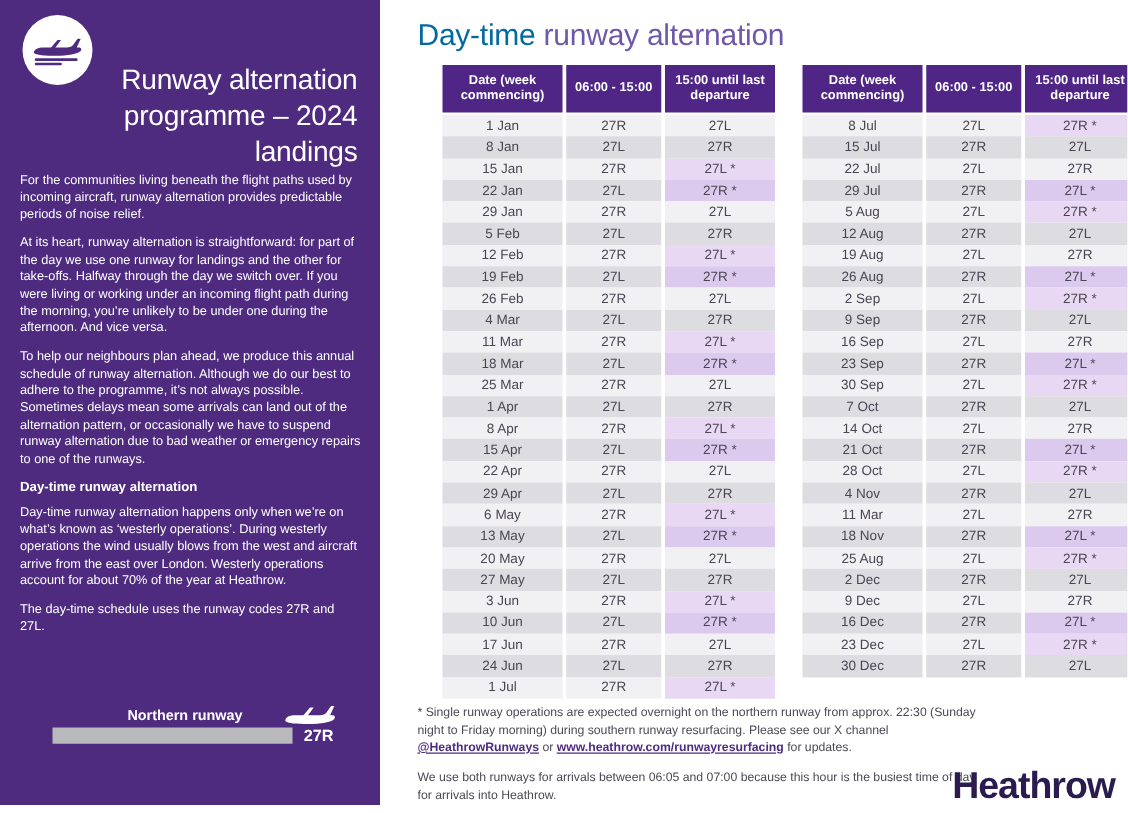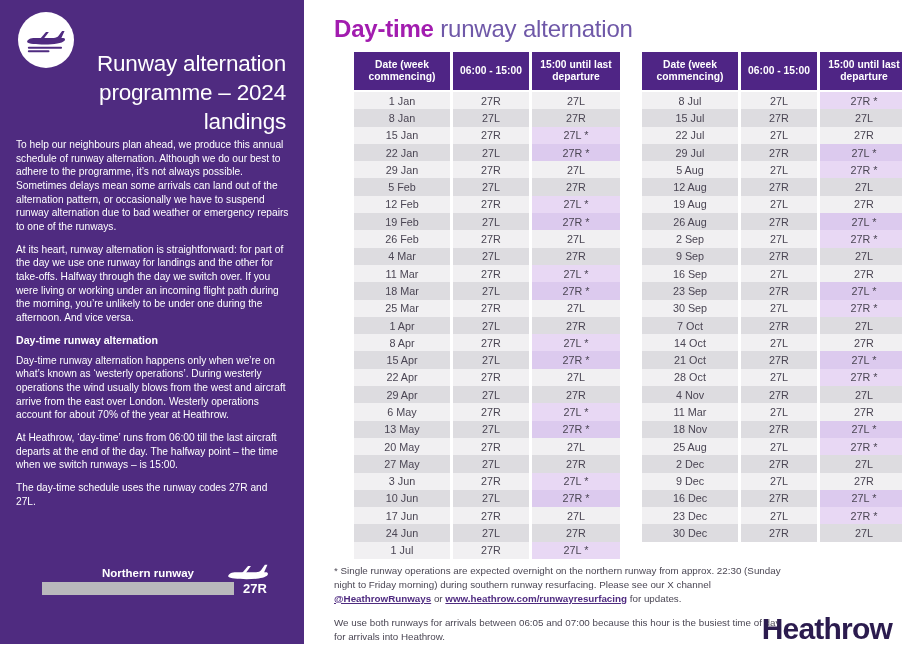--- a/index.html
+++ b/index.html
@@ -35,21 +35,21 @@
     font-weight:bold; font-size:11.5px; white-space:nowrap; }
   .rw-plane { position:absolute; right:6px; bottom:-2px; width:44px; height:22px; fill:#ffffff; }
   .rw-bar-row { display:flex; align-items:center; margin-top:2px; }
   .rw-bar { width:192px; height:13px; background:#b9b8bc; }
   .rw-code { font-weight:bold; font-size:13px; margin-left:9px; }
   .rw-gap { height:12px; }
 
   
   .main { position:absolute; left:332px; top:0; right:8px; bottom:0; }
   .m-title { position:absolute; top:15px; left:2px; font-size:24px; color:#6f58a8; font-weight:normal; letter-spacing:-0.2px; }
-  .m-title .bold { font-weight:bold; color:#a21caf; }
+  .m-title .bold { font-weight:normal; color:#0369a1; }
 
   .tables { position:absolute; top:52px; left:0; display:flex; gap:22px;padding-left:22px; }
   .rtable { width:266px; }
   .thead { display:grid; grid-template-columns:96px 76px 88px; column-gap:3px; margin-bottom:2px; }
   .hcell {
     background:#4f2585; color:#ffffff; font-weight:bold; font-size:10.3px;
     height:38px; display:flex; align-items:center; justify-content:center;
     text-align:center; line-height:1.18; padding:0 4px;
   }
   .trow { display:grid; grid-template-columns:96px 76px 88px; column-gap:3px; height:17.3px; }
@@ -84,25 +84,25 @@
           <path d="M6 45 C6 37 16 33 28 33 L82 33 C88 33 93 31 96 27 L106 13 L113 13 L104 33 L109 33 C114 33 116 37 113 41 C106 48 84 52 56 52 C32 52 10 51 6 45 Z"></path>
           <path d="M44 35 L60 16 L68 16 L54 35 Z"></path>
           <rect x="8" y="58" width="98" height="6" rx="3"></rect>
           <rect x="8" y="68" width="62" height="6" rx="3"></rect>
         </svg>
       </div>
       <h1 class="s-title"><span>Runway alternation</span><br><span>programme – 2024 landings</span></h1>
     </div>
 
     <div class="s-body">
+      <p>For the communities living beneath the flight paths used by incoming aircraft, runway alternation provides predictable periods of noise relief.</p>
+      <p>At its heart, runway alternation is straightforward: for part of the day we use one runway for landings and the other for take-offs. Halfway through the day we switch over. If you were living or working under an incoming flight path during the morning, you’re unlikely to be under one during the afternoon. And vice versa.</p>
       <p>To help our neighbours plan ahead, we produce this annual schedule of runway alternation. Although we do our best to adhere to the programme, it’s not always possible. Sometimes delays mean some arrivals can land out of the alternation pattern, or occasionally we have to suspend runway alternation due to bad weather or emergency repairs to one of the runways.</p>
-      <p>At its heart, runway alternation is straightforward: for part of the day we use one runway for landings and the other for take-offs. Halfway through the day we switch over. If you were living or working under an incoming flight path during the morning, you’re unlikely to be under one during the afternoon. And vice versa.</p>
       <h3>Day-time runway alternation</h3>
       <p>Day-time runway alternation happens only when we’re on what’s known as ‘westerly operations’. During westerly operations the wind usually blows from the west and aircraft arrive from the east over London. Westerly operations account for about 70% of the year at Heathrow.</p>
-      <p>At Heathrow, ‘day-time’ runs from 06:00 till the last aircraft departs at the end of the day. The halfway point – the time when we switch runways – is 15:00.</p>
       <p>The day-time schedule uses the runway codes 27R and 27L.</p>
     </div>
 
     <div class="rw-section">
       <div class="runway-block">
         <div class="rw-top">
           <span class="rw-label">Northern runway</span>
           <svg class="rw-plane" viewBox="0 0 120 54">
             <path d="M6 45 C6 37 16 33 28 33 L82 33 C88 33 93 31 96 27 L106 13 L113 13 L104 33 L109 33 C114 33 116 37 113 41 C106 48 84 52 56 52 C32 52 10 51 6 45 Z"></path>
             <path d="M44 35 L60 16 L68 16 L54 35 Z"></path>

